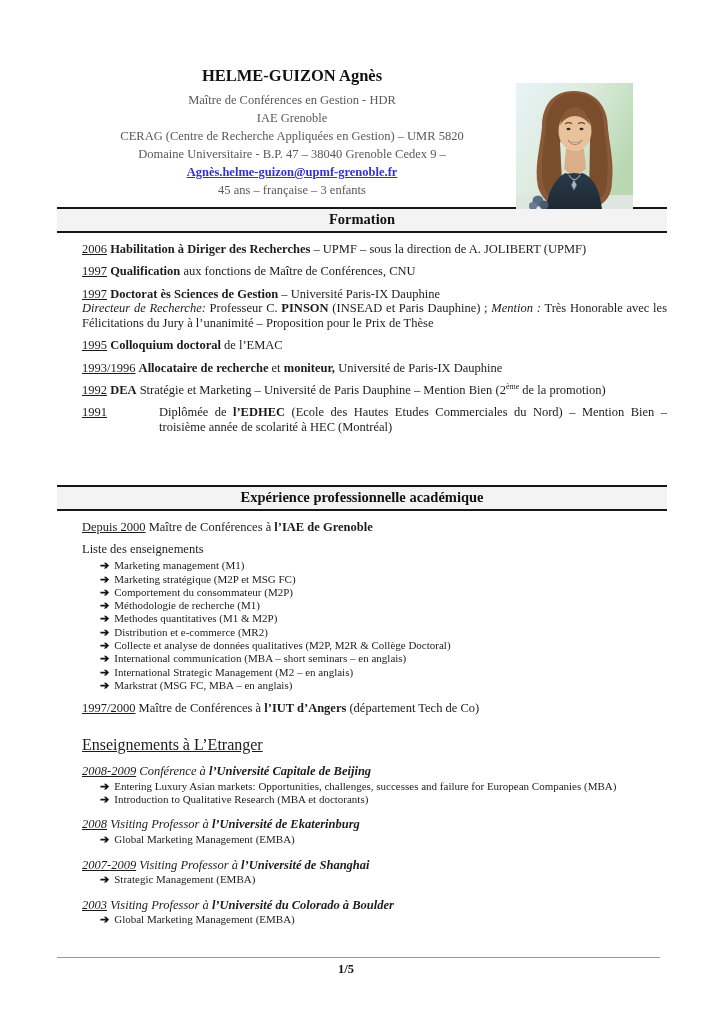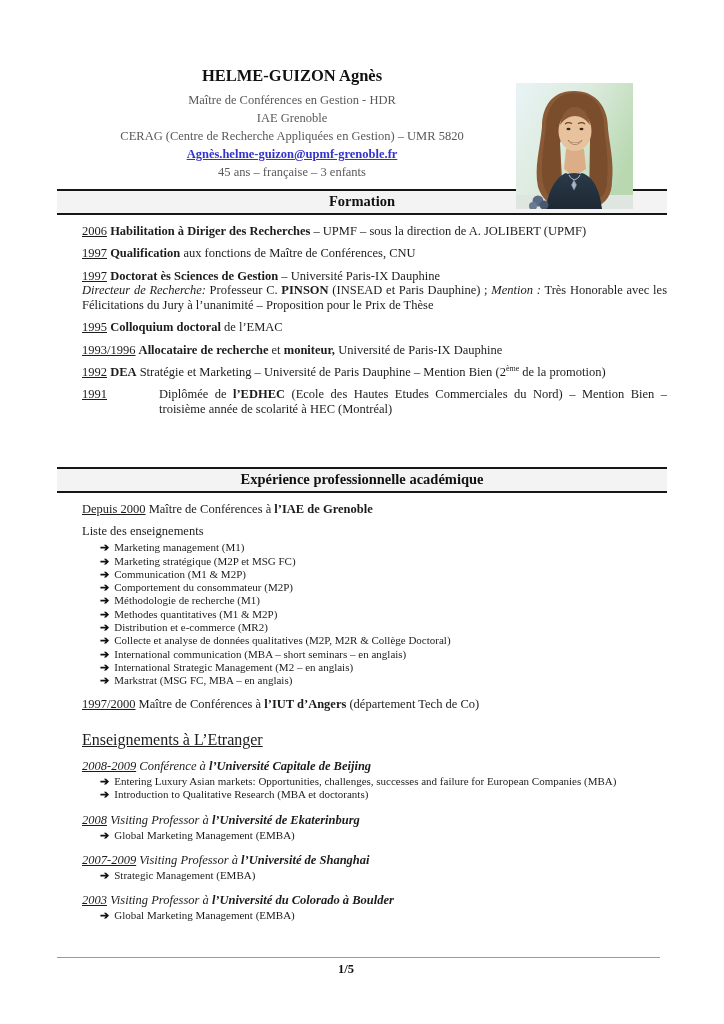--- a/index.html
+++ b/index.html
@@ -71,20 +71,21 @@
 <body>
 
 <div class="page">
 
   <header>
     <div class="header-text">
       <h1 class="person-name">HELME-GUIZON Agnès</h1>
       <p class="hline">Maître de Conférences en Gestion - HDR</p>
       <p class="hline">IAE Grenoble</p>
       <p class="hline">CERAG (Centre de Recherche Appliquées en Gestion) – UMR 5820</p>
+      <p class="hline">Domaine Universitaire - B.P. 47 – 38040 Grenoble Cedex 9 –</p>
       <p class="email-line"><a class="email-link" style="color: rgb(51, 51, 204);">Agnès.helme-guizon@upmf-grenoble.fr</a></p>
       <p class="hline">45 ans – française – 3 enfants</p>
     </div>
     <div class="photo">
       <svg viewBox="0 0 117 126" xmlns="http://www.w3.org/2000/svg">
         <defs>
           <linearGradient id="bg" x1="0" y1="0" x2="1" y2="0.55">
             <stop offset="0" stop-color="#e9f3f6"></stop>
             <stop offset="0.5" stop-color="#dcebdd"></stop>
             <stop offset="1" stop-color="#b9d8b2"></stop>
@@ -145,21 +146,20 @@
   <section>
     <div class="section-bar bar-experience">
       <span>Expérience professionnelle académique</span>
     </div>
     <div class="section-body">
       <p class="entry"><span class="u">Depuis 2000</span><span> Maître de Conférences à </span><span class="b">l’IAE de Grenoble</span></p>
       <p class="plain">Liste des enseignements</p>
       <ul class="arrow-list">
         <li><span class="arrow">➔</span><span>Marketing management (M1)</span></li>
         <li><span class="arrow">➔</span><span>Marketing stratégique (M2P et MSG FC)</span></li>
-        <li><span class="arrow">➔</span><span>Communication (M1 &amp; M2P)</span></li>
         <li><span class="arrow">➔</span><span>Comportement du consommateur (M2P)</span></li>
         <li><span class="arrow">➔</span><span>Méthodologie de recherche (M1)</span></li>
         <li><span class="arrow">➔</span><span>Methodes quantitatives (M1 &amp; M2P)</span></li>
         <li><span class="arrow">➔</span><span>Distribution et e-commerce (MR2)</span></li>
         <li><span class="arrow">➔</span><span>Collecte et analyse de données qualitatives (M2P, M2R &amp; Collège Doctoral)</span></li>
         <li><span class="arrow">➔</span><span>International communication (MBA – short seminars – en anglais)</span></li>
         <li><span class="arrow">➔</span><span>International Strategic Management (M2 – en anglais)</span></li>
         <li><span class="arrow">➔</span><span>Markstrat (MSG FC, MBA – en anglais)</span></li>
       </ul>
       <p class="entry"><span class="u">1997/2000</span><span> Maître de Conférences à </span><span class="b">l’IUT d’Angers</span><span> (département Tech de Co)</span></p>

